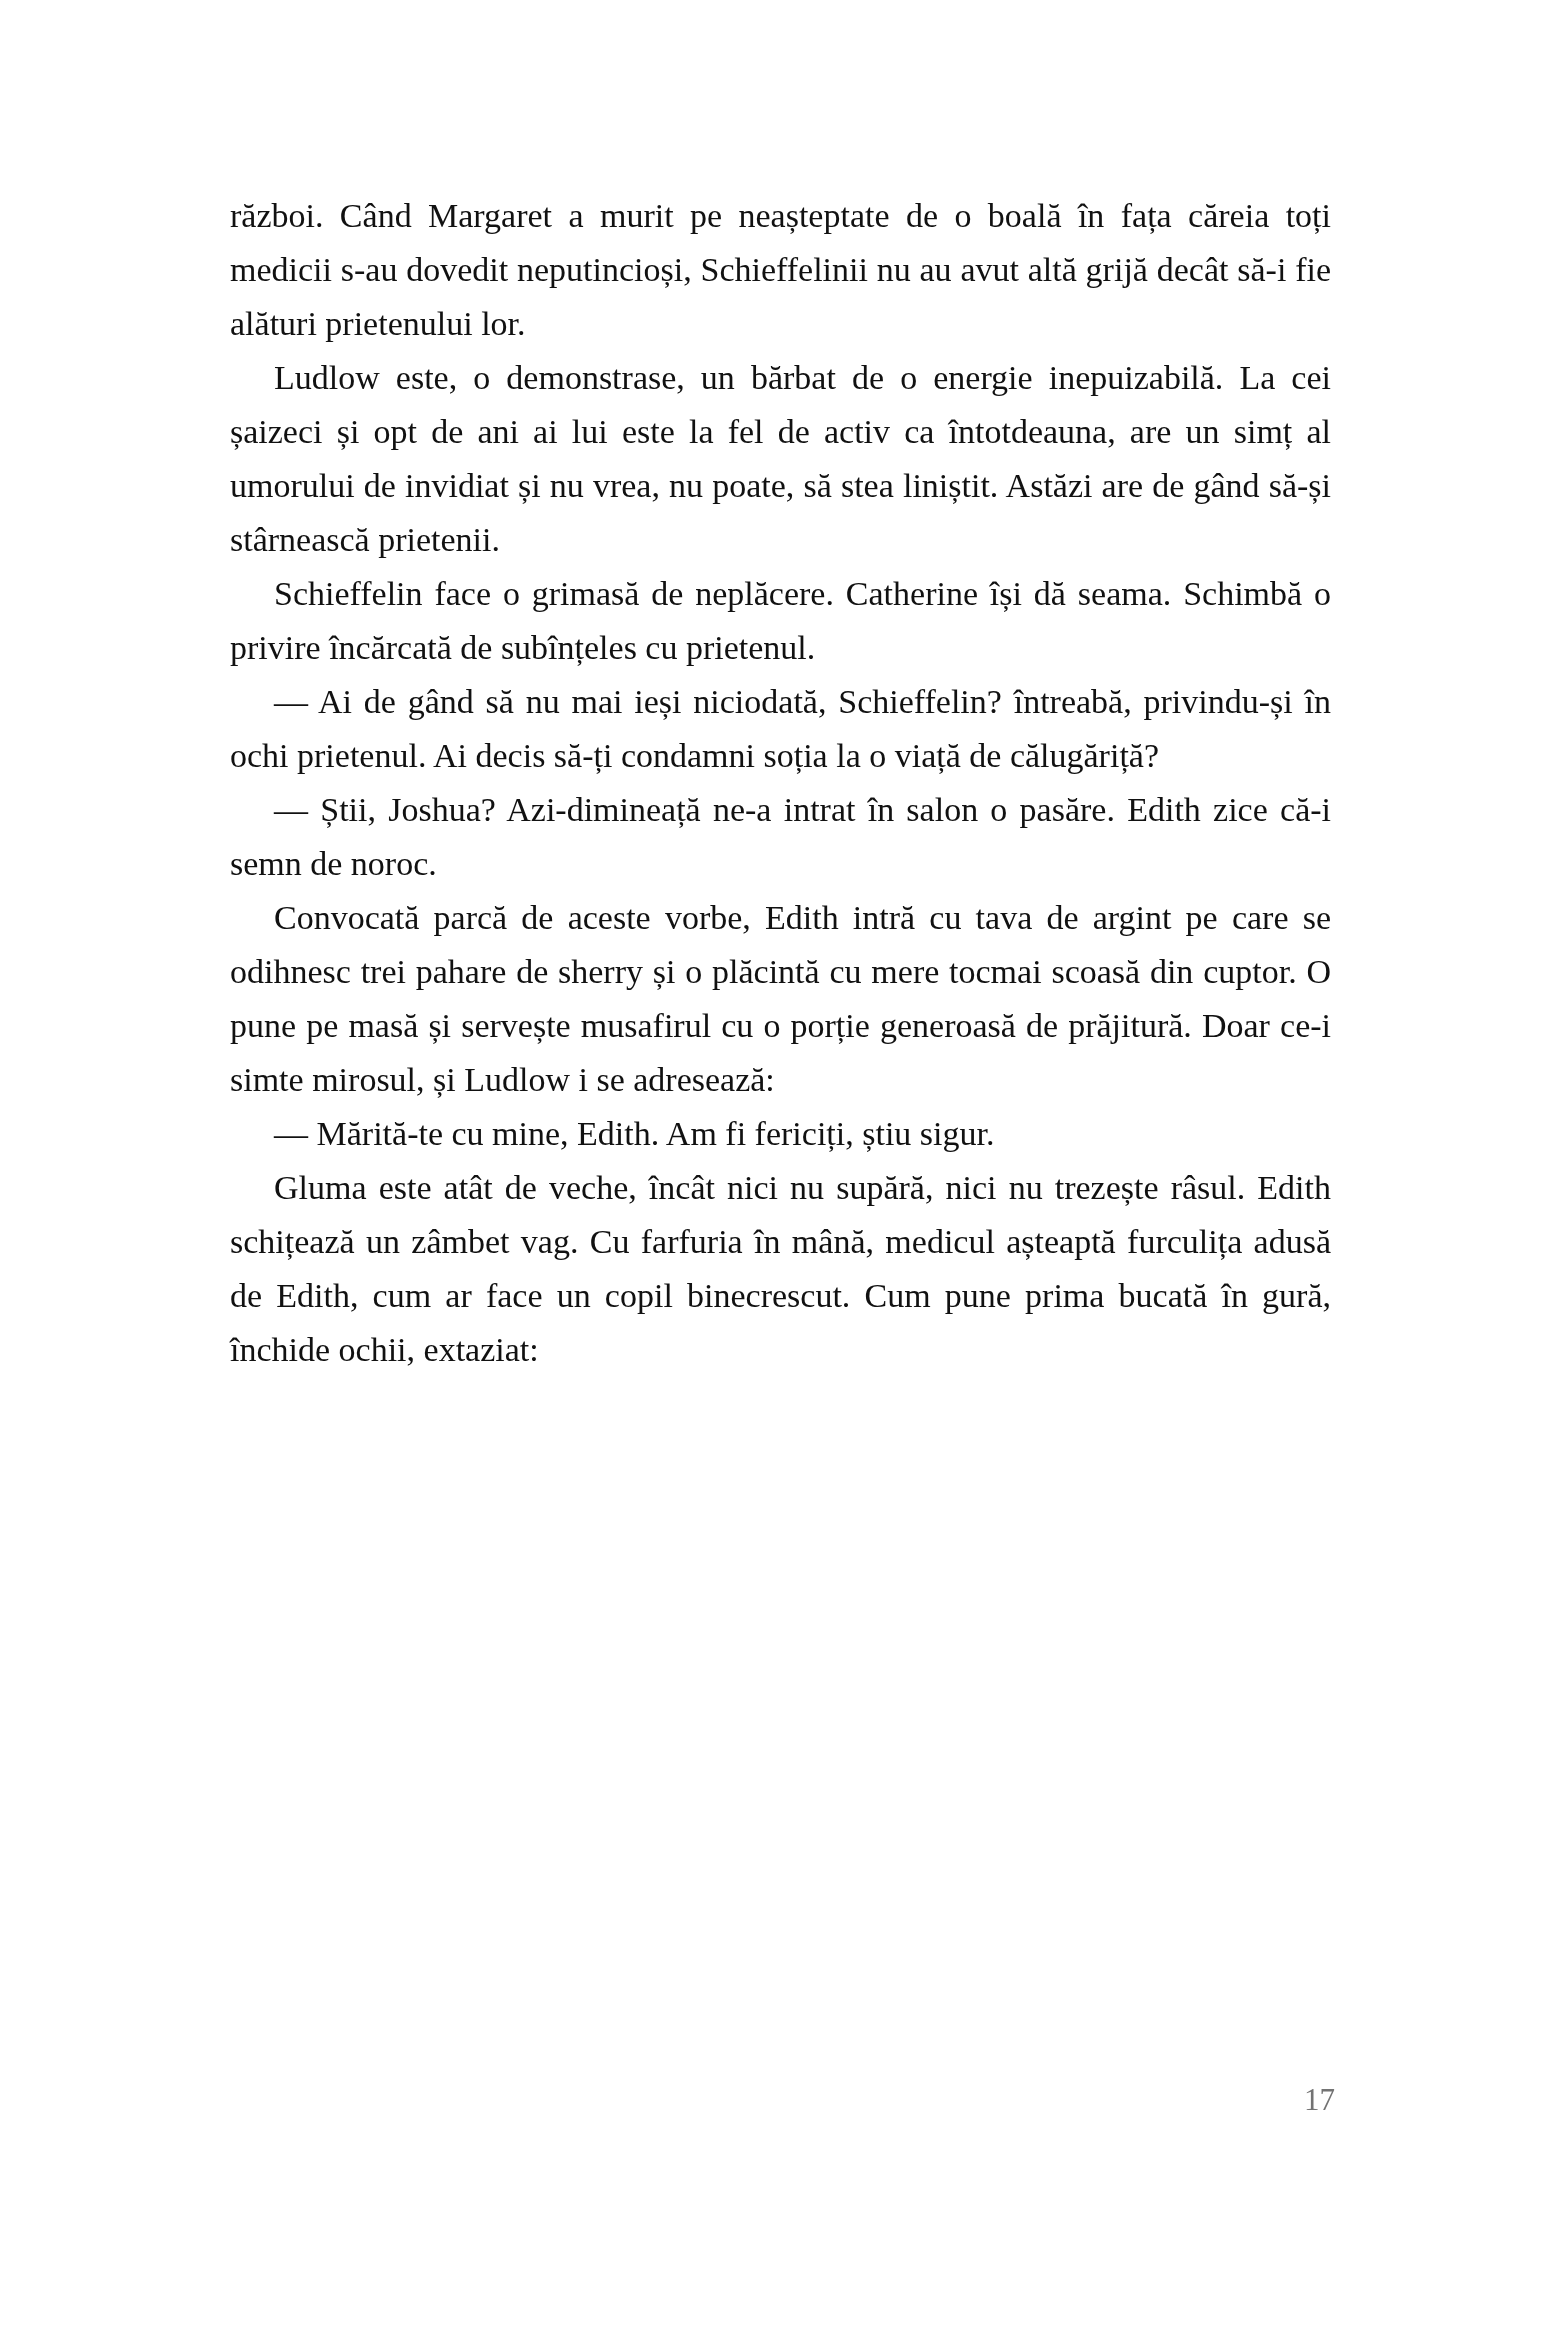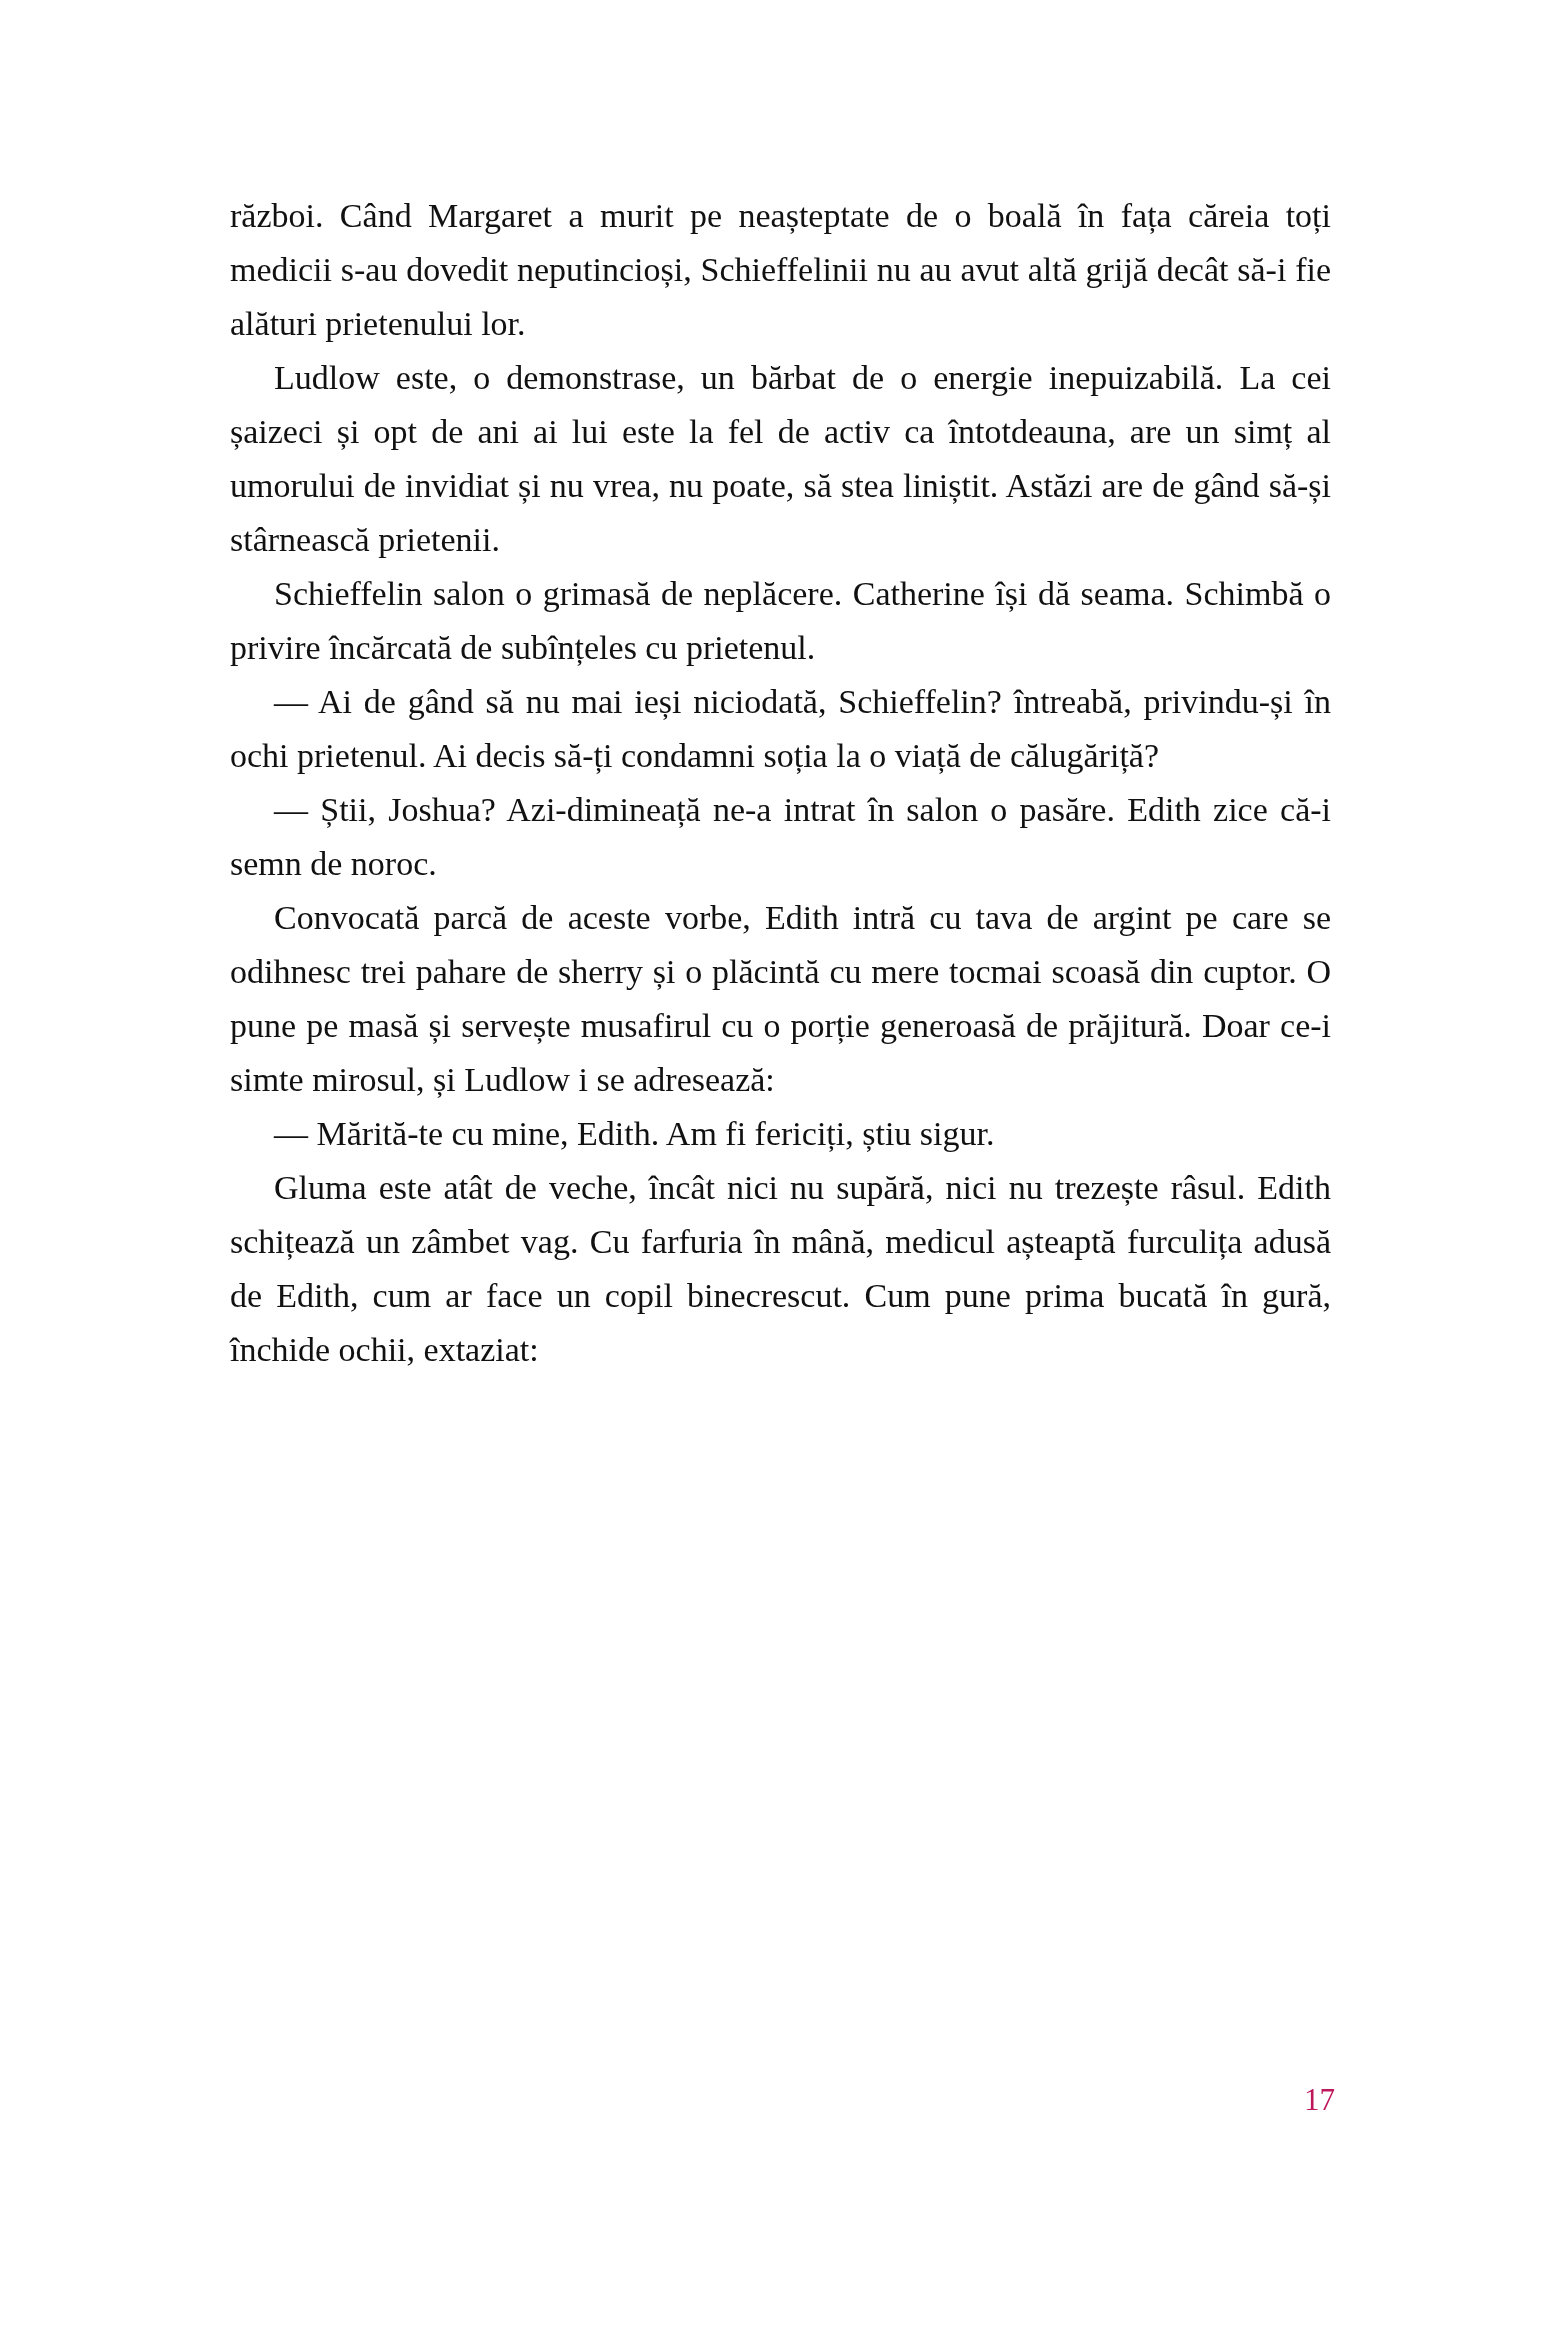--- a/index.html
+++ b/index.html
@@ -37,31 +37,31 @@
     text-indent: 44px;
   }
   .page-number {
     position: absolute;
     left: 0;
     right: 230px;
     top: 2082px;
     text-align: right;
     font-family: "Liberation Serif", serif;
     font-size: 31px;
-    color: #be185d;
+    color: #737373;
   }
 </style>
 </head>
 <body>
 
 <div class="page">
   <div class="text-block">
     <p>război. Când Margaret a murit pe neașteptate de o boală în fața căreia toți medicii s-au dovedit neputincioși, Schieffelinii nu au avut altă grijă decât să-i fie alături prietenului lor.</p>
     <p class="indent">Ludlow este, o demonstrase, un bărbat de o energie inepuizabilă. La cei șaizeci și opt de ani ai lui este la fel de activ ca întotdeauna, are un simț al umorului de invidiat și nu vrea, nu poate, să stea liniștit. Astăzi are de gând să-și stârnească prietenii.</p>
-    <p class="indent">Schieffelin salon o grimasă de neplăcere. Catherine își dă seama. Schimbă o privire încărcată de subînțeles cu prietenul.</p>
+    <p class="indent">Schieffelin face o grimasă de neplăcere. Catherine își dă seama. Schimbă o privire încărcată de subînțeles cu prietenul.</p>
     <p class="indent">— Ai de gând să nu mai ieși niciodată, Schieffelin? întreabă, privindu-și în ochi prietenul. Ai decis să-ți condamni soția la o viață de călugăriță?</p>
     <p class="indent">— Știi, Joshua? Azi-dimineață ne-a intrat în salon o pasăre. Edith zice că-i semn de noroc.</p>
     <p class="indent">Convocată parcă de aceste vorbe, Edith intră cu tava de argint pe care se odihnesc trei pahare de sherry și o plăcintă cu mere tocmai scoasă din cuptor. O pune pe masă și servește musafirul cu o porție generoasă de prăjitură. Doar ce-i simte mirosul, și Ludlow i se adresează:</p>
     <p class="indent">— Mărită-te cu mine, Edith. Am fi fericiți, știu sigur.</p>
     <p class="indent">Gluma este atât de veche, încât nici nu supără, nici nu trezește râsul. Edith schițează un zâmbet vag. Cu farfuria în mână, medicul așteaptă furculița adusă de Edith, cum ar face un copil binecrescut. Cum pune prima bucată în gură, închide ochii, extaziat:</p>
   </div>
   <div class="page-number">17</div>
 </div>
 
 

